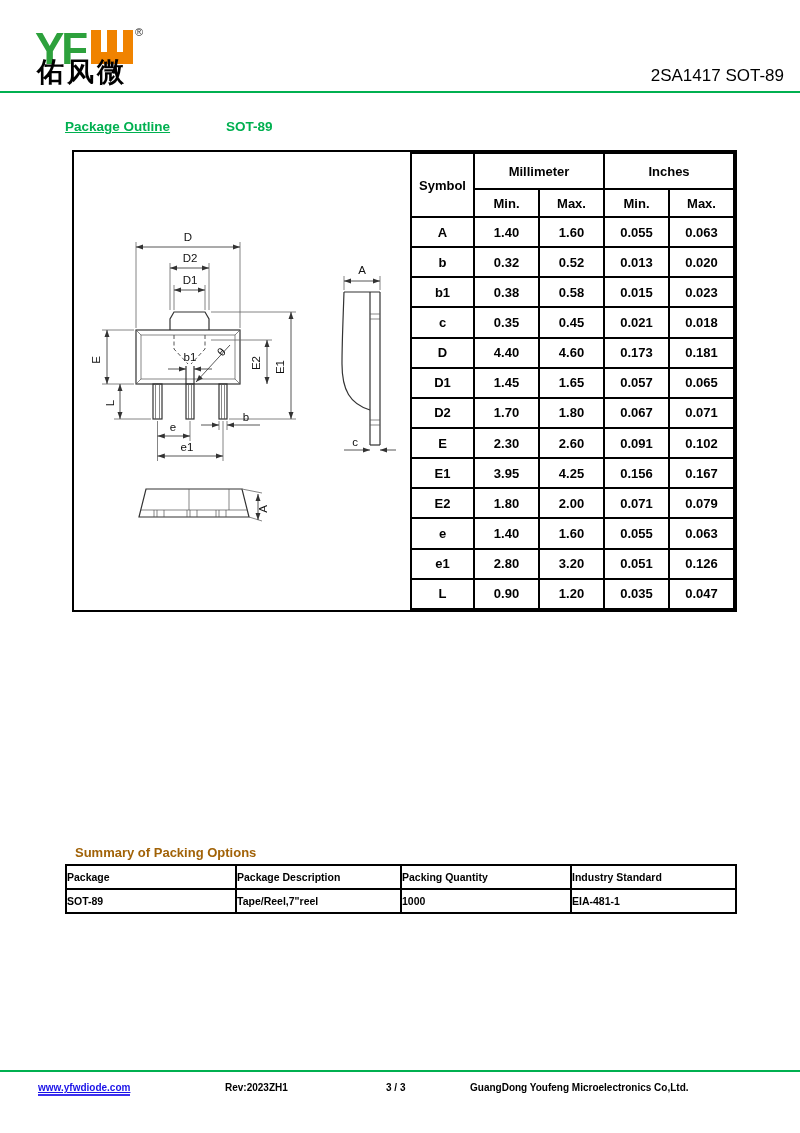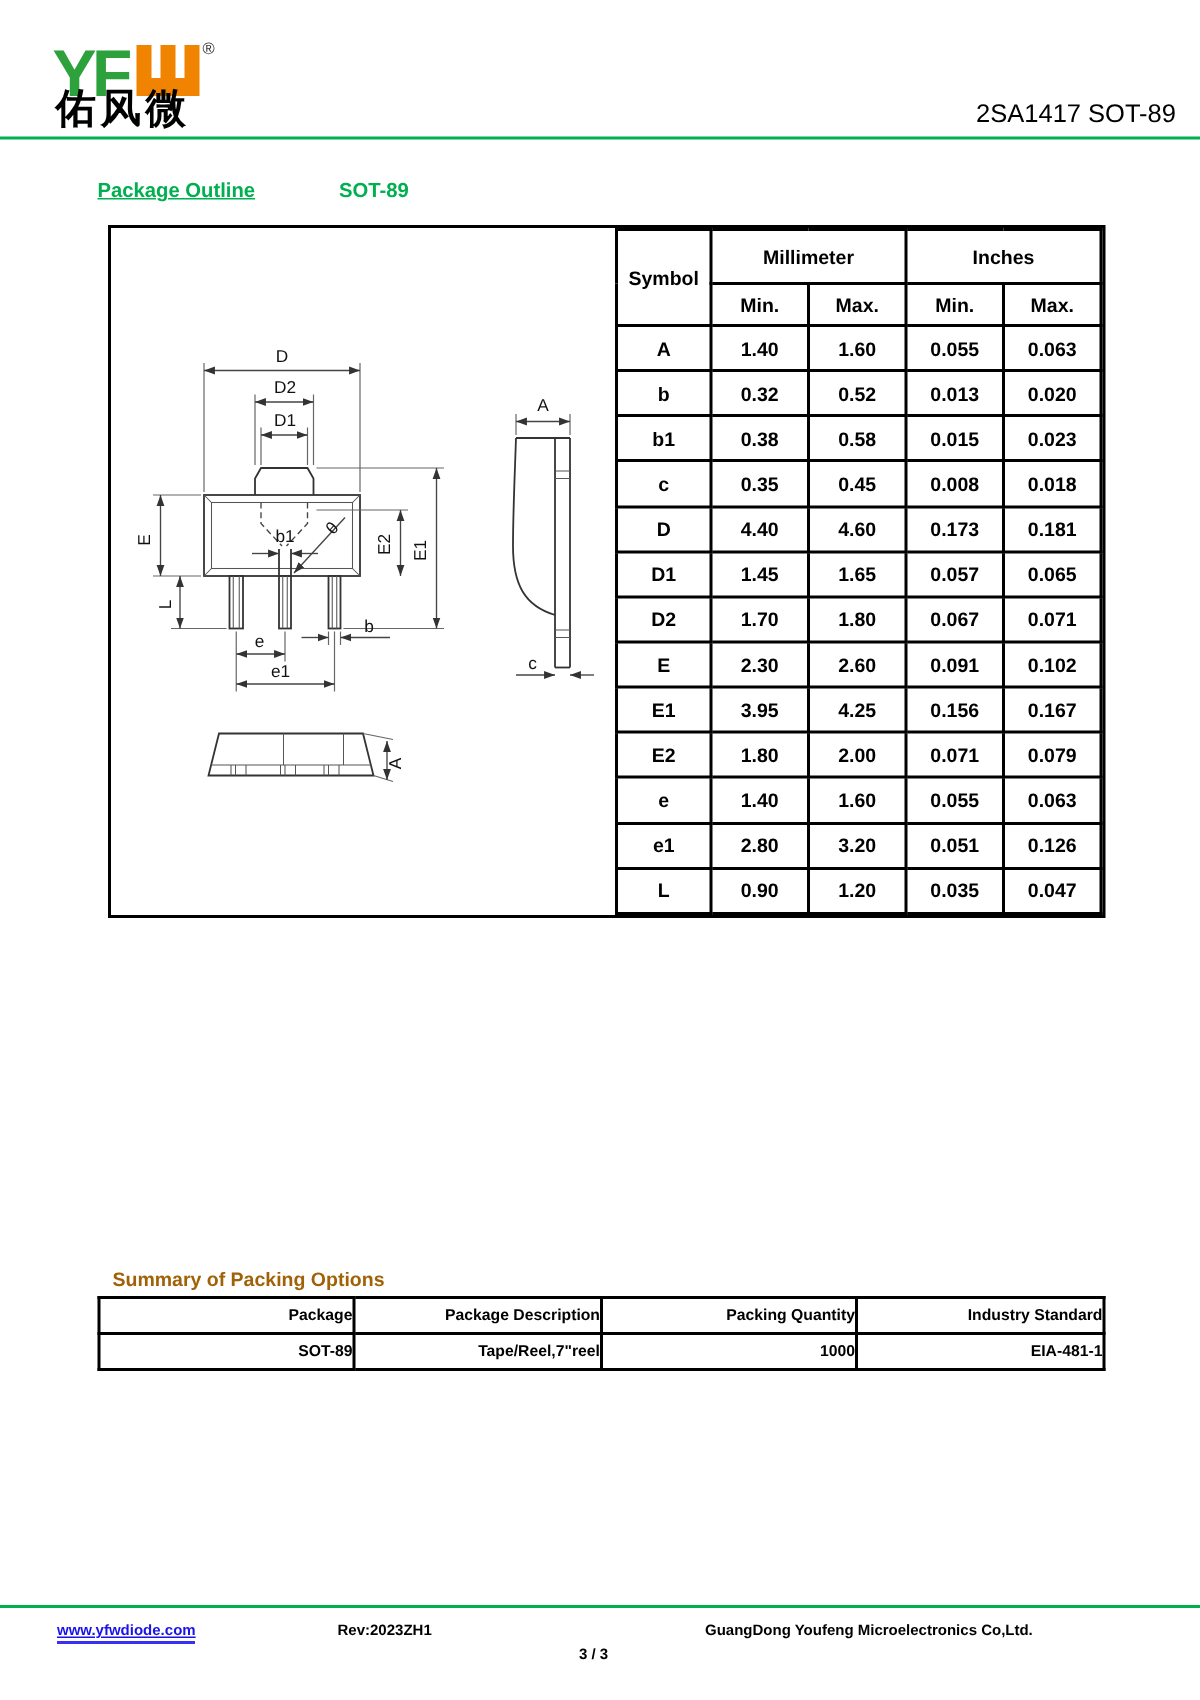--- a/index.html
+++ b/index.html
@@ -44,28 +44,28 @@
   .dime{fill:none;stroke:#444;stroke-width:0.9;marker-end:url(#arr);}
   .dash{fill:none;stroke:#444;stroke-width:0.9;stroke-dasharray:4 2.5;}
   .lbl{font-size:11.5px;fill:#111;font-family:"Liberation Sans",sans-serif;}
 
   
   .pack-title{position:absolute;left:75px;top:845px;font-size:13px;font-weight:bold;color:#a16207;}
   table.pack{
     position:absolute;left:65px;top:864px;width:670px;border-collapse:collapse;
     table-layout:fixed;font-size:10.5px;font-weight:bold;
   }
-  table.pack th, table.pack td{border:2px solid #000;height:22px;text-align:right;vertical-align:middle;padding:0;}
+  table.pack th, table.pack td{border:2px solid #000;height:22px;text-align:left;vertical-align:middle;padding:0;}
 
   
   .f-rule{position:absolute;left:0;top:1070px;width:800px;height:2px;background:#00B050;}
   .f-item{position:absolute;top:1082px;font-size:10px;font-weight:bold;}
   .f-link{left:38px;color:#1a12e8;text-decoration:underline;border-bottom:2px solid #3b30f0;padding-bottom:1px;cursor:pointer;}
   .f-rev{left:225px;}
-  .f-page{left:386px;margin-top:16px;}
+  .f-page{left:386px;}
   .f-co{left:470px;}
 </style>
 </head>
 <body>
 
 <div class="abs" style="left:35px;top:24px;">
   <svg width="125" height="46" viewBox="0 0 125 46">
     <text x="0" y="40" font-size="44" font-weight="bold" fill="#2DA13C" letter-spacing="-3">YF</text>
     <path fill="#F08300" d="M56,6 V40 H98 V6 H88 V28 H82 V6 H72 V28 H66 V6 Z"></path>
     <text x="100" y="12" font-size="11" fill="#333">®</text>
@@ -256,21 +256,21 @@
           <td>b1</td>
           <td>0.38</td>
           <td>0.58</td>
           <td>0.015</td>
           <td>0.023</td>
         </tr>
         <tr>
           <td>c</td>
           <td>0.35</td>
           <td>0.45</td>
-          <td>0.008</td>
+          <td>0.021</td>
           <td>0.018</td>
         </tr>
         <tr>
           <td>D</td>
           <td>4.40</td>
           <td>4.60</td>
           <td>0.173</td>
           <td>0.181</td>
         </tr>
         <tr>

